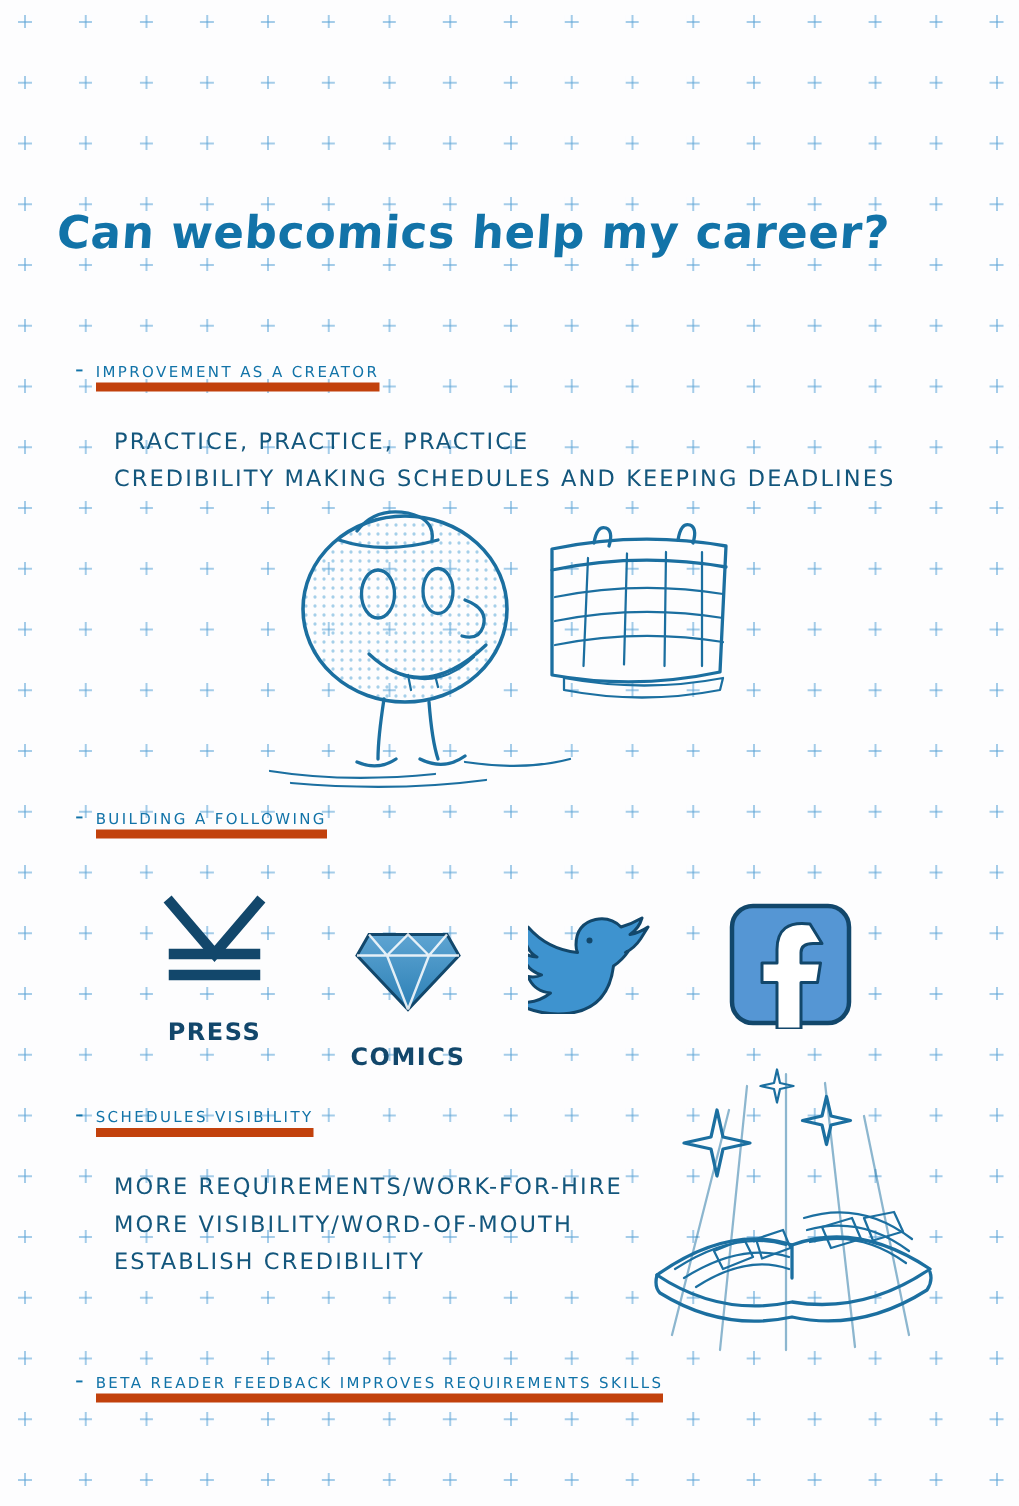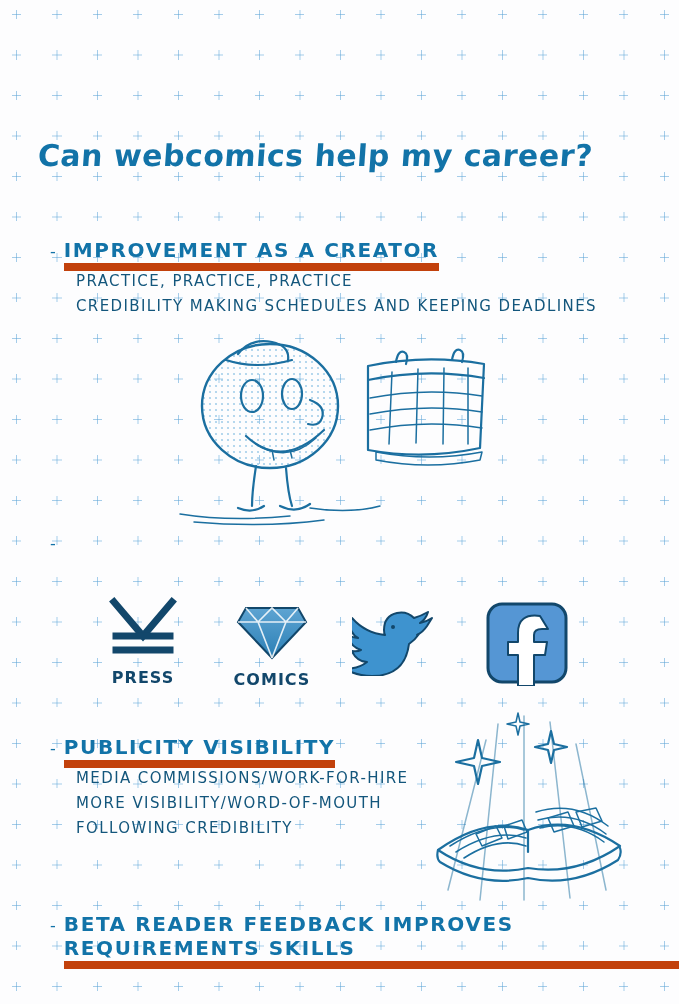--- a/index.html
+++ b/index.html
@@ -59,46 +59,46 @@
     align-items: baseline;
     gap: 8px;
   }
   .dash {
     color: #1273a8;
     font-size: 16px;
     line-height: 1;
   }
   .heading {
     color: #1273a8;
-    font-size: 20px;
-    font-weight: bold;
+    font-size: 10px;
+    font-weight: normal;
     letter-spacing: 1.6px;
-    border-bottom: 8px solid #c2410c;
+    border-bottom: 6px solid #c2410c;
     padding-bottom: 1px;
     display: inline-block;
   }
   .sub {
     color: #13567c;
     font-size: 15px;
     letter-spacing: 1.4px;
     margin-left: 26px;
     margin-top: 7px;
     white-space: nowrap;
   }
-  .sub.first { margin-top: 1px; }
+  .sub.first { margin-top: 24px; }
   svg { display: block; }
   .ink { stroke: #1b6fa0; fill: none; stroke-width: 2.2; stroke-linecap: round; stroke-linejoin: round; }
   .ink-thin { stroke: #1b6fa0; fill: none; stroke-width: 1.5; stroke-linecap: round; stroke-linejoin: round; }
   .icon-label {
     text-align: center;
     color: #12476b;
     font-size: 16px;
     font-weight: bold;
     letter-spacing: 1px;
-    margin-top: 8px;
+    margin-top: 18px;
     font-variant: small-caps;
   }
   .icon-box { position: absolute; }
 </style>
 </head>
 <body>
 
 <div id="grid"></div>
 
 <div id="page">
@@ -151,35 +151,36 @@
       <path class="ink-thin" d="M232,54 l-3,72 M258,51 l-2,74 M284,50 l-1,76 M308,50 l0,76"></path>
       <path class="ink" d="M236,44 q2,-12 8,-10 q5,2 2,12"></path>
       <path class="ink" d="M292,42 q2,-12 8,-10 q5,2 2,12"></path>
       <path class="ink-thin" d="M216,134 q54,10 106,0 l-2,8 q-52,10 -104,0 z"></path>
     </svg>
   </div>
 
   <div class="section" style="top:536px;">
     <div class="bullet-row">
       <span class="dash">-</span>
+      <span class="heading">BUILDING A FOLLOWING</span>
     </div>
   </div>
 
   <div class="icon-box" style="left:100px; top:596px;">
     <svg width="86" height="64" viewBox="0 0 86 64">
       <g stroke="#12476b" stroke-width="7" fill="none" stroke-linecap="square">
         <path d="M14,6 L43,40 L72,6"></path>
         <path d="M16,40 L70,40"></path>
         <path d="M16,54 L70,54"></path>
       </g>
     </svg>
     <div class="icon-label">PRESS</div>
   </div>
 
-  <div class="icon-box" style="left:232px; top:600px;">
+  <div class="icon-box" style="left:232px; top:615px;">
     <svg width="80" height="62" viewBox="0 0 80 62">
       <defs>
         <linearGradient id="dg" x1="0" y1="0" x2="0" y2="1">
           <stop offset="0" stop-color="#5ea4d2"></stop>
           <stop offset="1" stop-color="#2b7fb5"></stop>
         </linearGradient>
       </defs>
       <path d="M14,8 L66,8 L74,22 L40,58 L6,22 Z" fill="url(#dg)" stroke="#12476b" stroke-width="2"></path>
       <path d="M6,22 L74,22 M14,8 L26,22 L40,58 M66,8 L54,22 L40,58 M26,22 L40,8 L54,22" fill="none" stroke="#ffffff" stroke-width="1.6" opacity="0.85"></path>
     </svg>
@@ -196,25 +197,25 @@
   <div class="icon-box" style="left:484px; top:600px;">
     <svg width="86" height="86" viewBox="0 0 86 86">
       <rect x="4" y="4" width="78" height="78" rx="14" fill="#5596d4" stroke="#12476b" stroke-width="3"></rect>
       <path d="M56,16 q-22,-3 -22,17 l0,9 l-10,0 l0,13 l10,0 l0,31 l16,0 l0,-31 l11,0 l2,-13 l-13,0 l0,-7 q0,-6 8,-6 l6,0 z" fill="#ffffff" stroke="#12476b" stroke-width="2" stroke-linejoin="round"></path>
     </svg>
   </div>
 
   <div class="section" style="top:735px;">
     <div class="bullet-row">
       <span class="dash">-</span>
-      <span class="heading">PUBLICITY VISIBILITY</span>
-    </div>
-    <div class="sub first">MEDIA COMMISSIONS/WORK-FOR-HIRE</div>
+      <span class="heading">SCHEDULES VISIBILITY</span>
+    </div>
+    <div class="sub first">MORE REQUIREMENTS/WORK-FOR-HIRE</div>
     <div class="sub">MORE VISIBILITY/WORD-OF-MOUTH</div>
-    <div class="sub">FOLLOWING CREDIBILITY</div>
+    <div class="sub">ESTABLISH CREDIBILITY</div>
   </div>
 
   <div class="icon-box" style="left:420px; top:700px;">
     <svg width="220" height="210" viewBox="0 0 220 210">
 
       <path class="ink-thin" d="M60,200 L78,24 M104,200 L104,16 M150,198 L130,22 M28,190 L66,40 M186,190 L156,44" opacity="0.5"></path>
 
       <path class="ink" d="M44,66 l4,-18 l4,18 l18,4 l-18,4 l-4,18 l-4,-18 l-18,-4 z" transform="translate(10,-8)"></path>
       <path class="ink" d="M128,44 l3,-13 l3,13 l13,3 l-13,3 l-3,13 l-3,-13 l-13,-3 z"></path>
       <path class="ink-thin" d="M96,22 l2,-9 l2,9 l9,2 l-9,2 l-2,9 l-2,-9 l-9,-2 z"></path>

